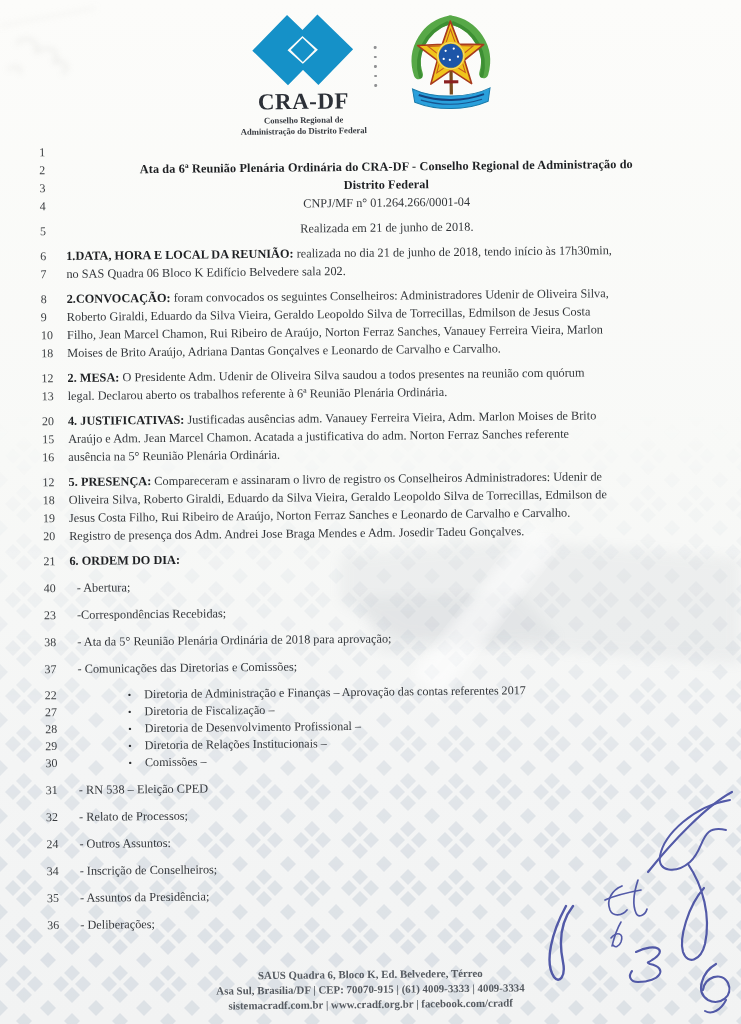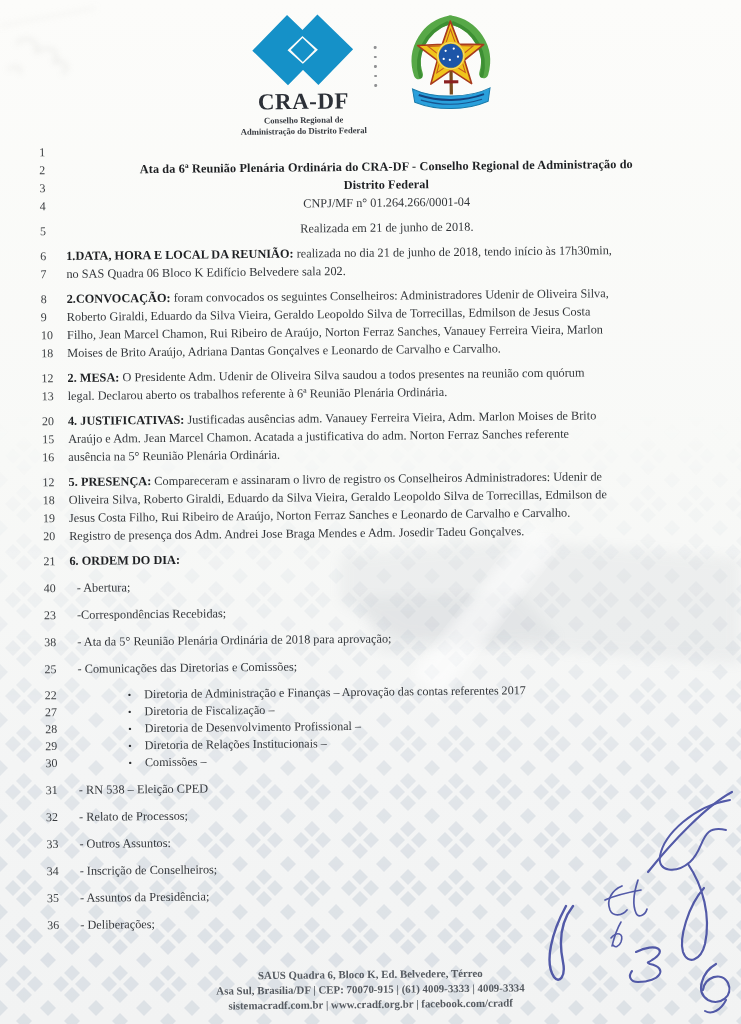--- a/index.html
+++ b/index.html
@@ -234,21 +234,21 @@
       </div>
       <div class="line sp-i m-item">
         <span class="num">23</span>
         <span class="content">-Correspondências Recebidas;</span>
       </div>
       <div class="line sp-i m-item">
         <span class="num">38</span>
         <span class="content">- Ata da 5° Reunião Plenária Ordinária de 2018 para aprovação;</span>
       </div>
       <div class="line sp-i m-item">
-        <span class="num">25</span>
+        <span class="num">37</span>
         <span class="content">- Comunicações das Diretorias e Comissões;</span>
       </div>
       <div class="line sp-i m-bullet">
         <span class="num">22</span>
         <span class="content"><span class="blt">•</span>Diretoria de Administração e Finanças – Aprovação das contas referentes 2017</span>
       </div>
       <div class="line m-bullet">
         <span class="num">27</span>
         <span class="content"><span class="blt">•</span>Diretoria de Fiscalização –</span>
       </div>
@@ -266,21 +266,21 @@
       </div>
       <div class="line sp-i m-item">
         <span class="num">31</span>
         <span class="content">- RN 538 – Eleição CPED</span>
       </div>
       <div class="line sp-i m-item">
         <span class="num">32</span>
         <span class="content">- Relato de Processos;</span>
       </div>
       <div class="line sp-i m-item">
-        <span class="num">33</span>
+        <span class="num">24</span>
         <span class="content">- Outros Assuntos:</span>
       </div>
       <div class="line sp-i m-item">
         <span class="num">34</span>
         <span class="content">- Inscrição de Conselheiros;</span>
       </div>
       <div class="line sp-i m-item">
         <span class="num">35</span>
         <span class="content">- Assuntos da Presidência;</span>
       </div>

